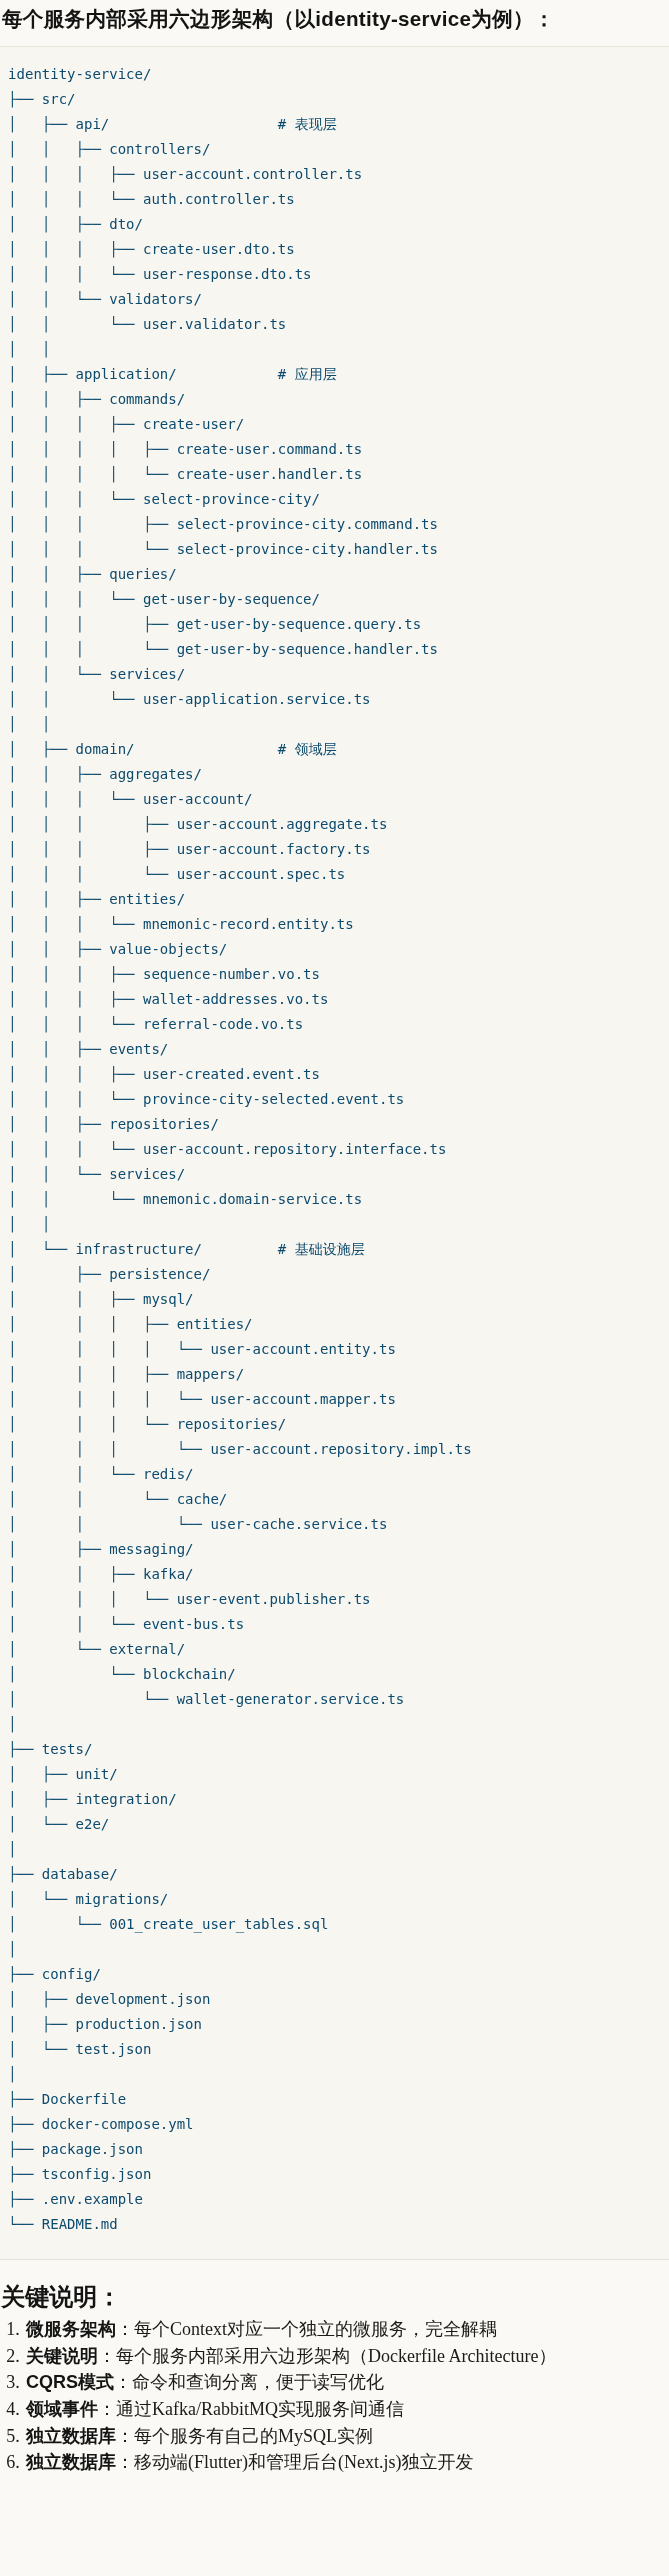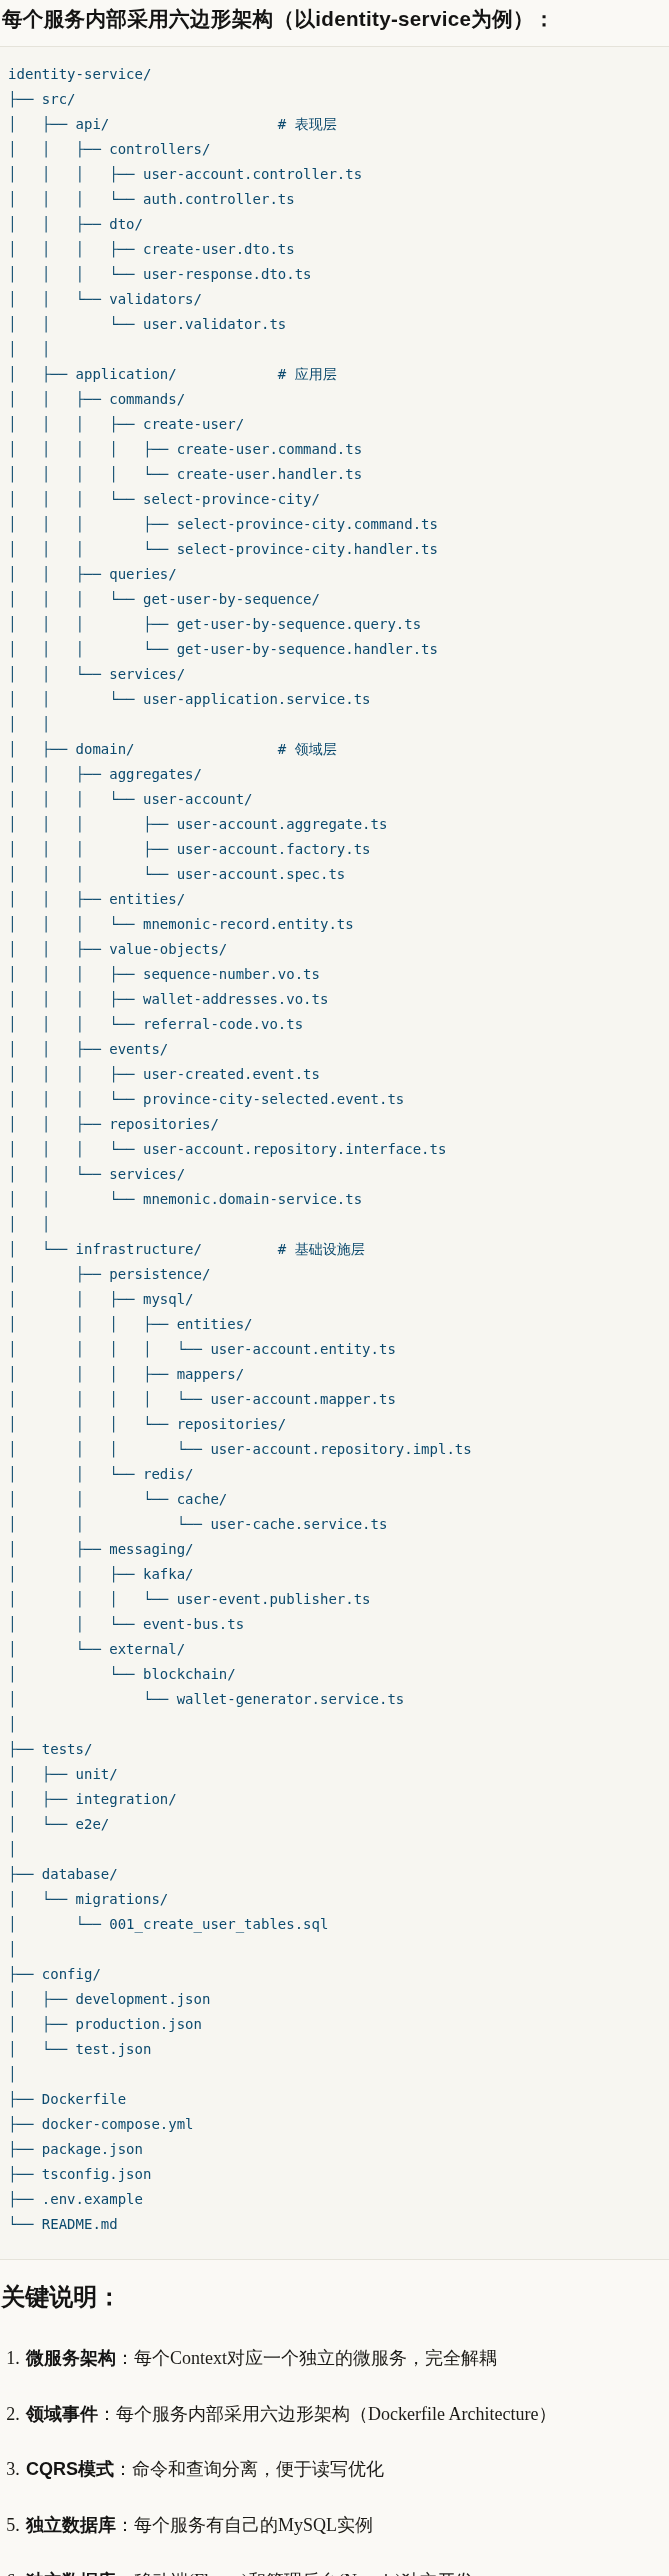--- a/index.html
+++ b/index.html
@@ -45,21 +45,21 @@
   .notes-heading {
     font-family: "Liberation Sans", sans-serif;
     font-weight: 700;
     font-size: 24px;
     color: #141413;
     margin: 20.6px 0 0 0;
   }
   .note-item {
     font-size: 18px;
     line-height: 1.15;
-    margin-top: 35px;
+    margin-top: 6px;
     padding-left: 5px;
     color: #1c1b17;
   }
   .note-num {
     margin-right: 6.3px;
   }
   .note-term {
     font-family: "Liberation Sans", sans-serif;
     font-weight: 700;
     color: #141413;
@@ -158,23 +158,24 @@
 ├── tsconfig.json
 ├── .env.example
 └── README.md</pre>
 </div>
 
 <div class="notes">
   <div class="notes-heading">关键说明：</div>
 
   <div class="note-item"><span class="note-num">1.</span><strong class="note-term">微服务架构</strong><span class="note-desc">：每个Context对应一个独立的微服务，完全解耦</span></div>
 
-  <div class="note-item"><span class="note-num">2.</span><strong class="note-term">领域事件</strong><span class="note-desc">：每个服务内部采用六边形架构（Dockerfile Architecture）</span></div>
+  <div class="note-item"><span class="note-num">2.</span><strong class="note-term">关键说明</strong><span class="note-desc">：每个服务内部采用六边形架构（Dockerfile Architecture）</span></div>
 
   <div class="note-item"><span class="note-num">3.</span><strong class="note-term">CQRS模式</strong><span class="note-desc">：命令和查询分离，便于读写优化</span></div>
 
+  <div class="note-item"><span class="note-num">4.</span><strong class="note-term">领域事件</strong><span class="note-desc">：通过Kafka/RabbitMQ实现服务间通信</span></div>
 
   <div class="note-item"><span class="note-num">5.</span><strong class="note-term">独立数据库</strong><span class="note-desc">：每个服务有自己的MySQL实例</span></div>
 
   <div class="note-item"><span class="note-num">6.</span><strong class="note-term">独立数据库</strong><span class="note-desc">：移动端(Flutter)和管理后台(Next.js)独立开发</span></div>
 
 </div>
 
 
 </body></html>

